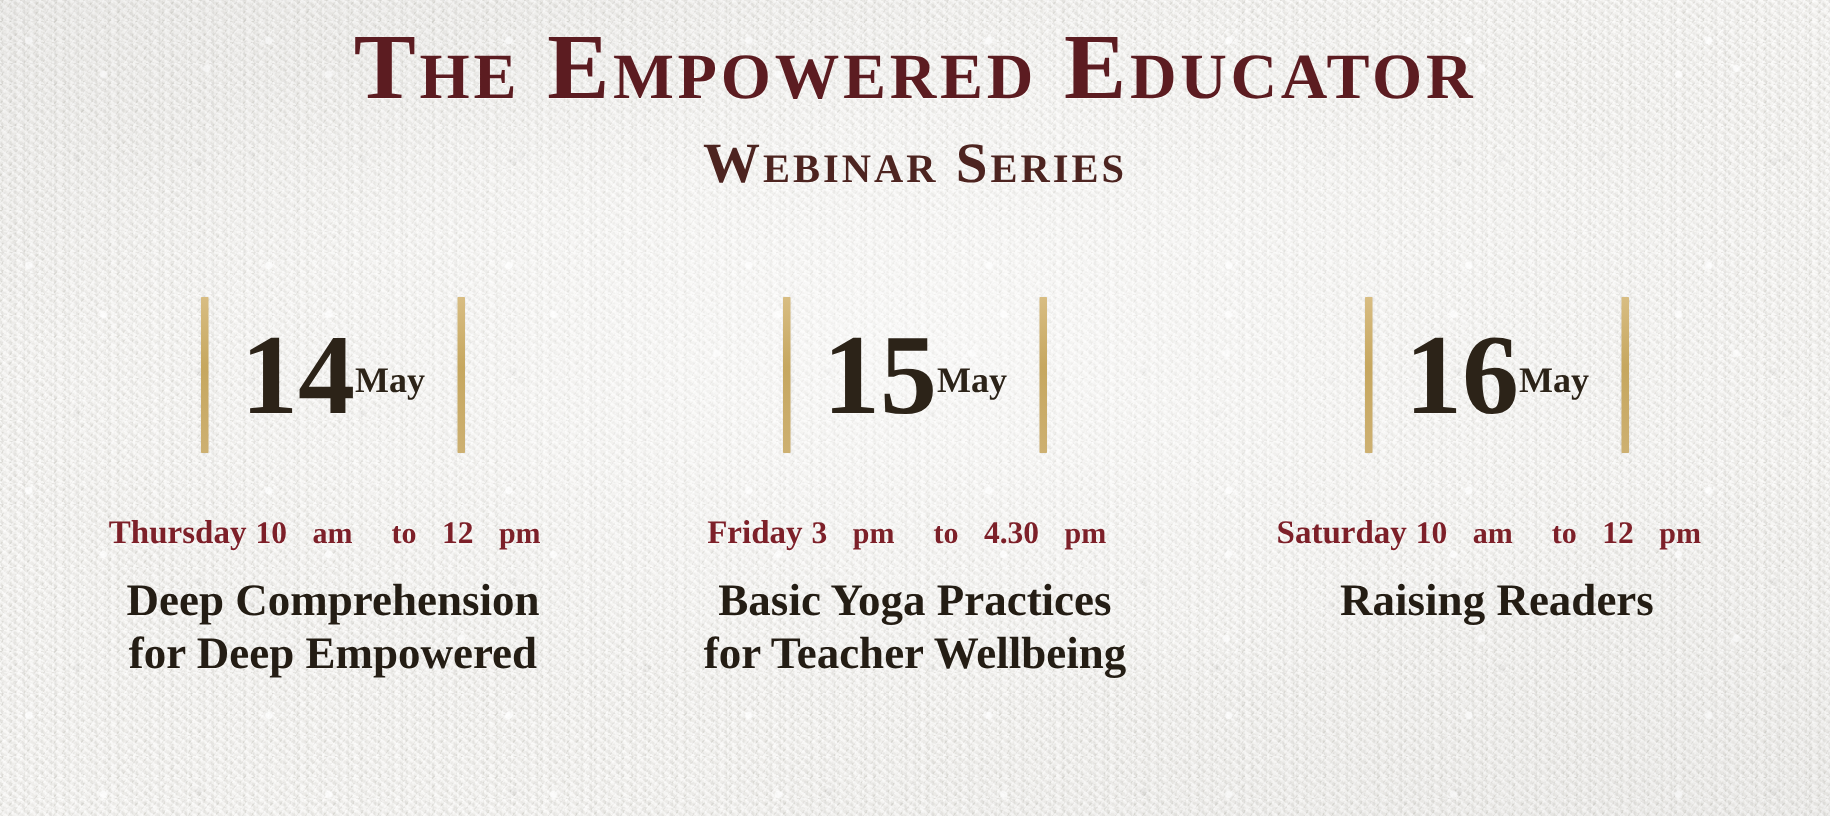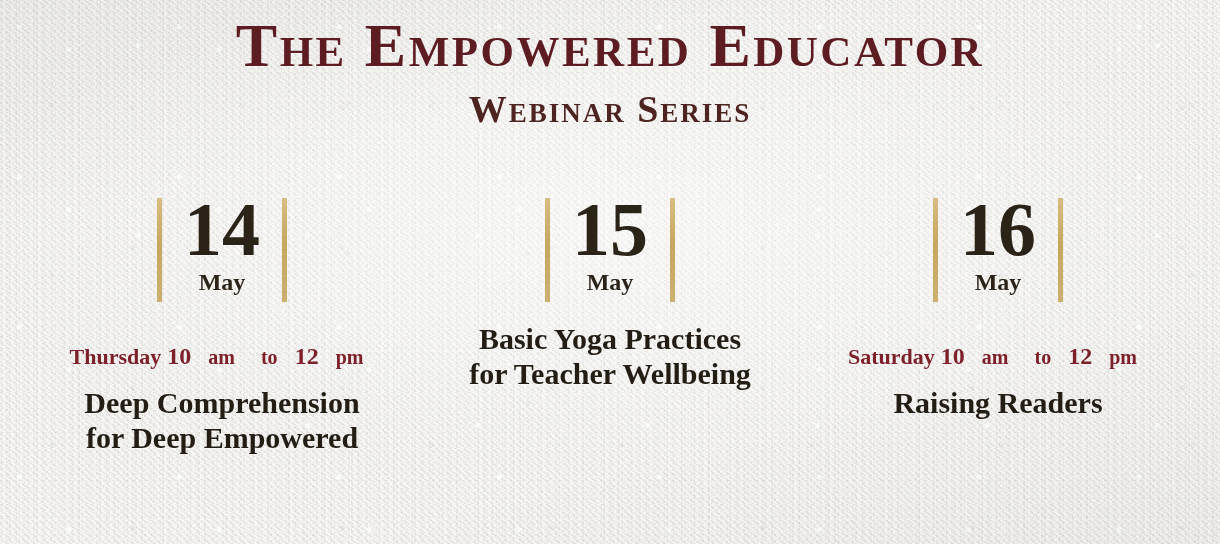--- a/index.html
+++ b/index.html
@@ -131,21 +131,21 @@
     width:5px;
     flex:0 0 5px;
     align-self:center;
     height:104px;
     background:linear-gradient(180deg,#d8bd82 0%,#c6a75f 45%,#cdb071 100%);
     box-shadow:0 0 1px rgba(0,0,0,0.10);
     border-radius:0.5px;
   }
   .date-core {
     display:flex;
-    flex-direction:column;
+    flex-direction:row;
     align-items:center;
     justify-content:flex-start;
   }
   .day-num {
     font-family:"Liberation Serif","DejaVu Serif",serif;
     font-weight:700;
     font-size:76px;
     line-height:0.88;
     color:#2c2318;
     letter-spacing:0px;
@@ -165,21 +165,21 @@
   .time-line {
     margin-top:40px;
     color:#7d2029;
     font-family:"Liberation Serif","DejaVu Serif",serif;
     font-weight:700;
     white-space:nowrap;
     line-height:1;
     text-shadow:0 1px 0 rgba(255,255,255,0.45);
   }
   .time-line .dayname { font-size:22px; }
-  .time-line .big     { font-size:24px; margin:0 2px;text-align:center; }
+  .time-line .big     { font-size:21px; margin:0 2px;text-align:center; }
   .time-line .small   { font-size:20px; margin:0 11px; }
 
   
   .session-title {
     margin-top:17px;
     color:#241d14;
     font-family:"Liberation Serif","DejaVu Serif",serif;
     font-weight:700;
     font-size:30px;
     line-height:1.17;
@@ -231,20 +231,28 @@
     <div class="session">
       <div class="date-plate">
         <span class="rule"></span>
         <span class="date-core">
           <span class="day-num">15</span>
           <span class="month">May</span>
         </span>
         <span class="rule"></span>
       </div>
 
+      <div class="time-line">
+        <span class="dayname">Friday</span>
+        <span class="big">3</span>
+        <span class="small">pm</span>
+        <span class="small">to</span>
+        <span class="big">4.30</span>
+        <span class="small">pm</span>
+      </div>
 
       <div class="session-title">
         <span class="tl">Basic Yoga Practices</span>
         <span class="tl">for Teacher Wellbeing</span>
       </div>
     </div>
 
     <div class="session">
       <div class="date-plate">
         <span class="rule"></span>

